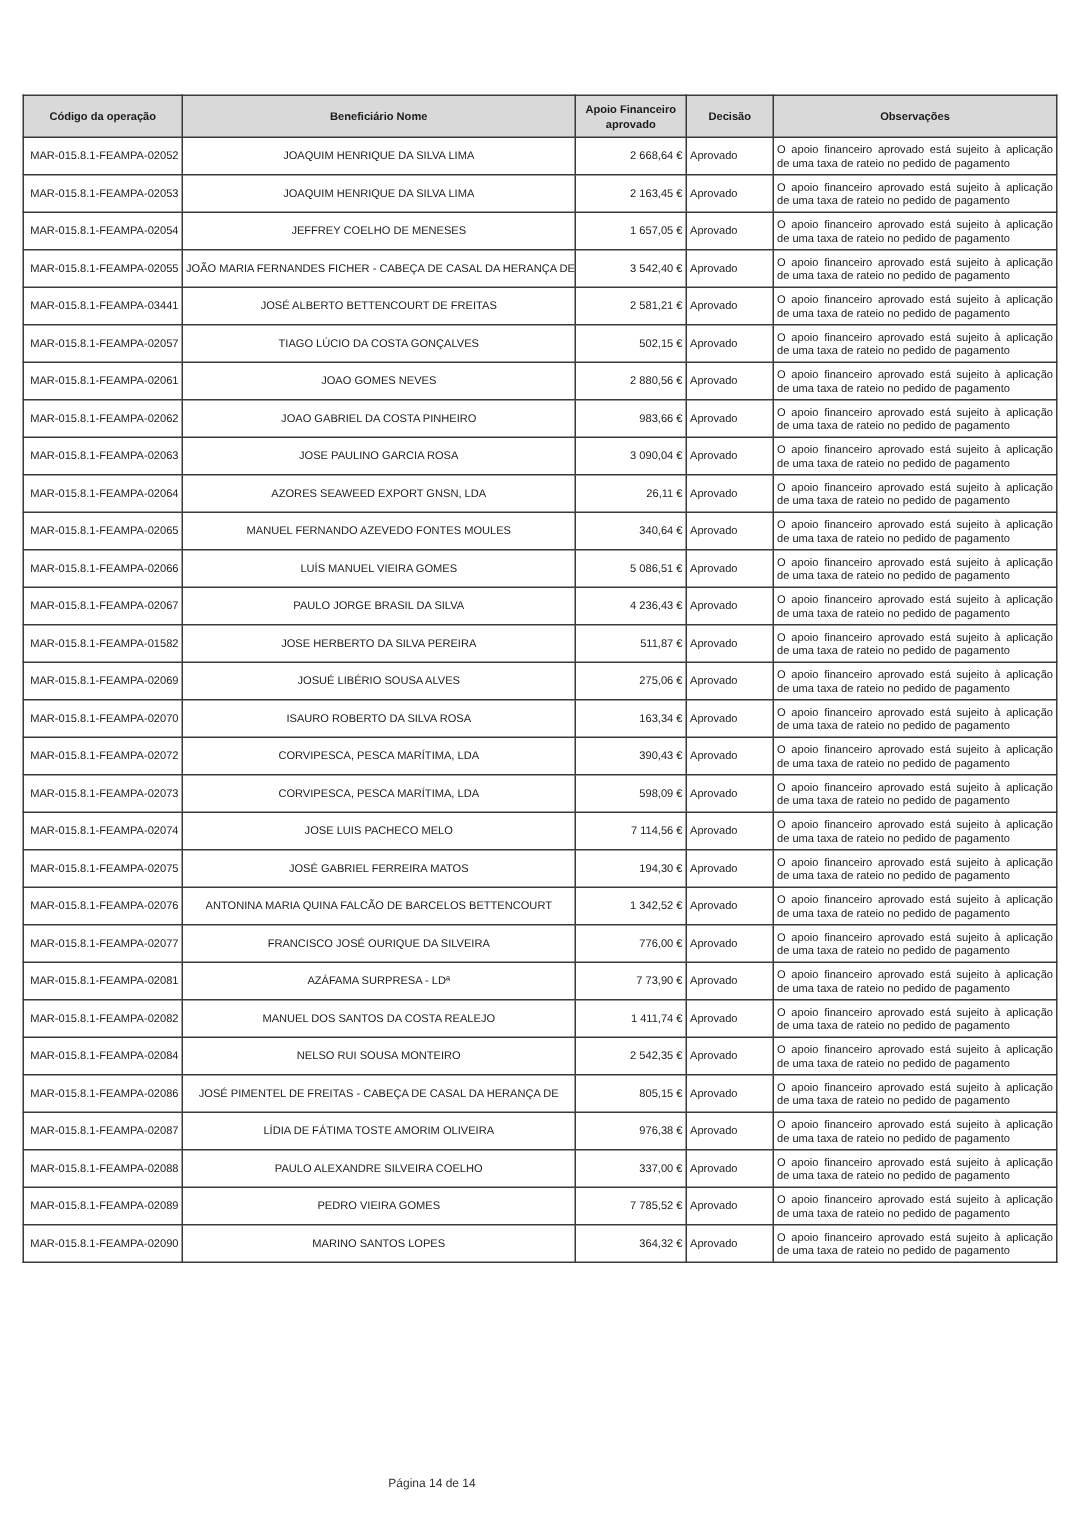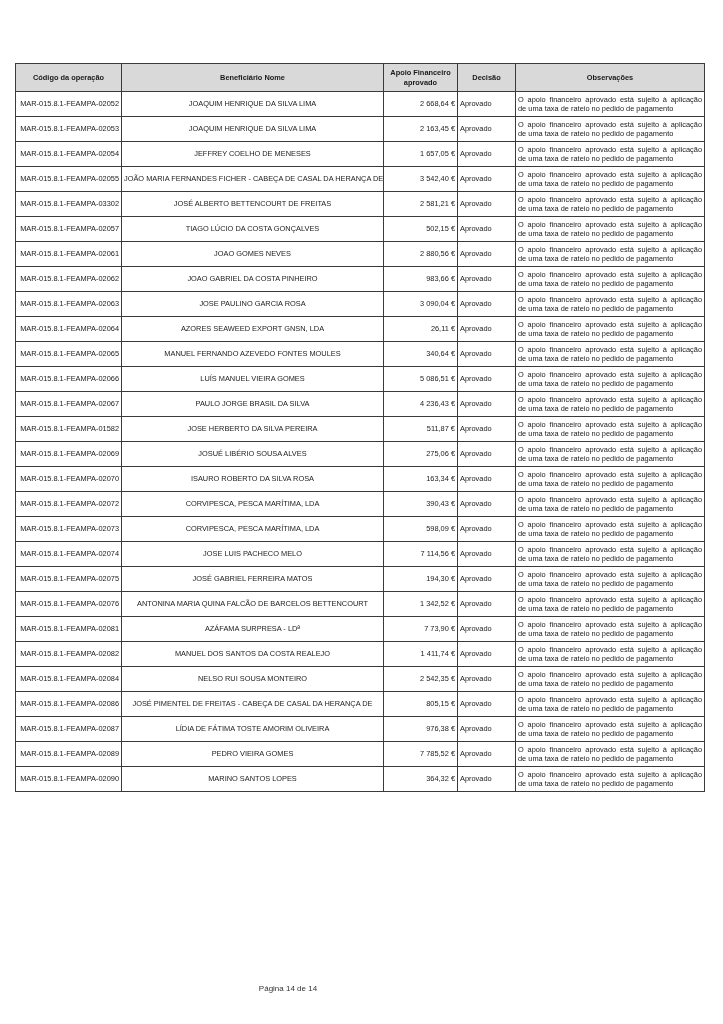--- a/index.html
+++ b/index.html
@@ -73,21 +73,21 @@
         <td class="code">MAR-015.8.1-FEAMPA-02055</td>
         <td class="name">JOÃO MARIA FERNANDES FICHER - CABEÇA DE CASAL DA HERANÇA DE</td>
         <td class="amount">3 542,40 €</td>
         <td class="decision">Aprovado</td>
         <td class="obs">
           <span class="l1">O apoio financeiro aprovado está sujeito à aplicação</span>
           <span>de uma taxa de rateio no pedido de pagamento</span>
         </td>
       </tr>
       <tr>
-        <td class="code">MAR-015.8.1-FEAMPA-03302</td>
+        <td class="code">MAR-015.8.1-FEAMPA-03441</td>
         <td class="name">JOSÉ ALBERTO BETTENCOURT DE FREITAS</td>
         <td class="amount">2 581,21 €</td>
         <td class="decision">Aprovado</td>
         <td class="obs">
           <span class="l1">O apoio financeiro aprovado está sujeito à aplicação</span>
           <span>de uma taxa de rateio no pedido de pagamento</span>
         </td>
       </tr>
       <tr>
         <td class="code">MAR-015.8.1-FEAMPA-02057</td>
@@ -243,20 +243,30 @@
         <td class="code">MAR-015.8.1-FEAMPA-02076</td>
         <td class="name">ANTONINA MARIA QUINA FALCÃO DE BARCELOS BETTENCOURT</td>
         <td class="amount">1 342,52 €</td>
         <td class="decision">Aprovado</td>
         <td class="obs">
           <span class="l1">O apoio financeiro aprovado está sujeito à aplicação</span>
           <span>de uma taxa de rateio no pedido de pagamento</span>
         </td>
       </tr>
       <tr>
+        <td class="code">MAR-015.8.1-FEAMPA-02077</td>
+        <td class="name">FRANCISCO JOSÉ OURIQUE DA SILVEIRA</td>
+        <td class="amount">776,00 €</td>
+        <td class="decision">Aprovado</td>
+        <td class="obs">
+          <span class="l1">O apoio financeiro aprovado está sujeito à aplicação</span>
+          <span>de uma taxa de rateio no pedido de pagamento</span>
+        </td>
+      </tr>
+      <tr>
         <td class="code">MAR-015.8.1-FEAMPA-02081</td>
         <td class="name">AZÁFAMA SURPRESA - LDª</td>
         <td class="amount">7 73,90 €</td>
         <td class="decision">Aprovado</td>
         <td class="obs">
           <span class="l1">O apoio financeiro aprovado está sujeito à aplicação</span>
           <span>de uma taxa de rateio no pedido de pagamento</span>
         </td>
       </tr>
       <tr>
@@ -286,20 +296,30 @@
         <td class="decision">Aprovado</td>
         <td class="obs">
           <span class="l1">O apoio financeiro aprovado está sujeito à aplicação</span>
           <span>de uma taxa de rateio no pedido de pagamento</span>
         </td>
       </tr>
       <tr>
         <td class="code">MAR-015.8.1-FEAMPA-02087</td>
         <td class="name">LÍDIA DE FÁTIMA TOSTE AMORIM OLIVEIRA</td>
         <td class="amount">976,38 €</td>
+        <td class="decision">Aprovado</td>
+        <td class="obs">
+          <span class="l1">O apoio financeiro aprovado está sujeito à aplicação</span>
+          <span>de uma taxa de rateio no pedido de pagamento</span>
+        </td>
+      </tr>
+      <tr>
+        <td class="code">MAR-015.8.1-FEAMPA-02088</td>
+        <td class="name">PAULO ALEXANDRE SILVEIRA COELHO</td>
+        <td class="amount">337,00 €</td>
         <td class="decision">Aprovado</td>
         <td class="obs">
           <span class="l1">O apoio financeiro aprovado está sujeito à aplicação</span>
           <span>de uma taxa de rateio no pedido de pagamento</span>
         </td>
       </tr>
       <tr>
         <td class="code">MAR-015.8.1-FEAMPA-02089</td>
         <td class="name">PEDRO VIEIRA GOMES</td>
         <td class="amount">7 785,52 €</td>

